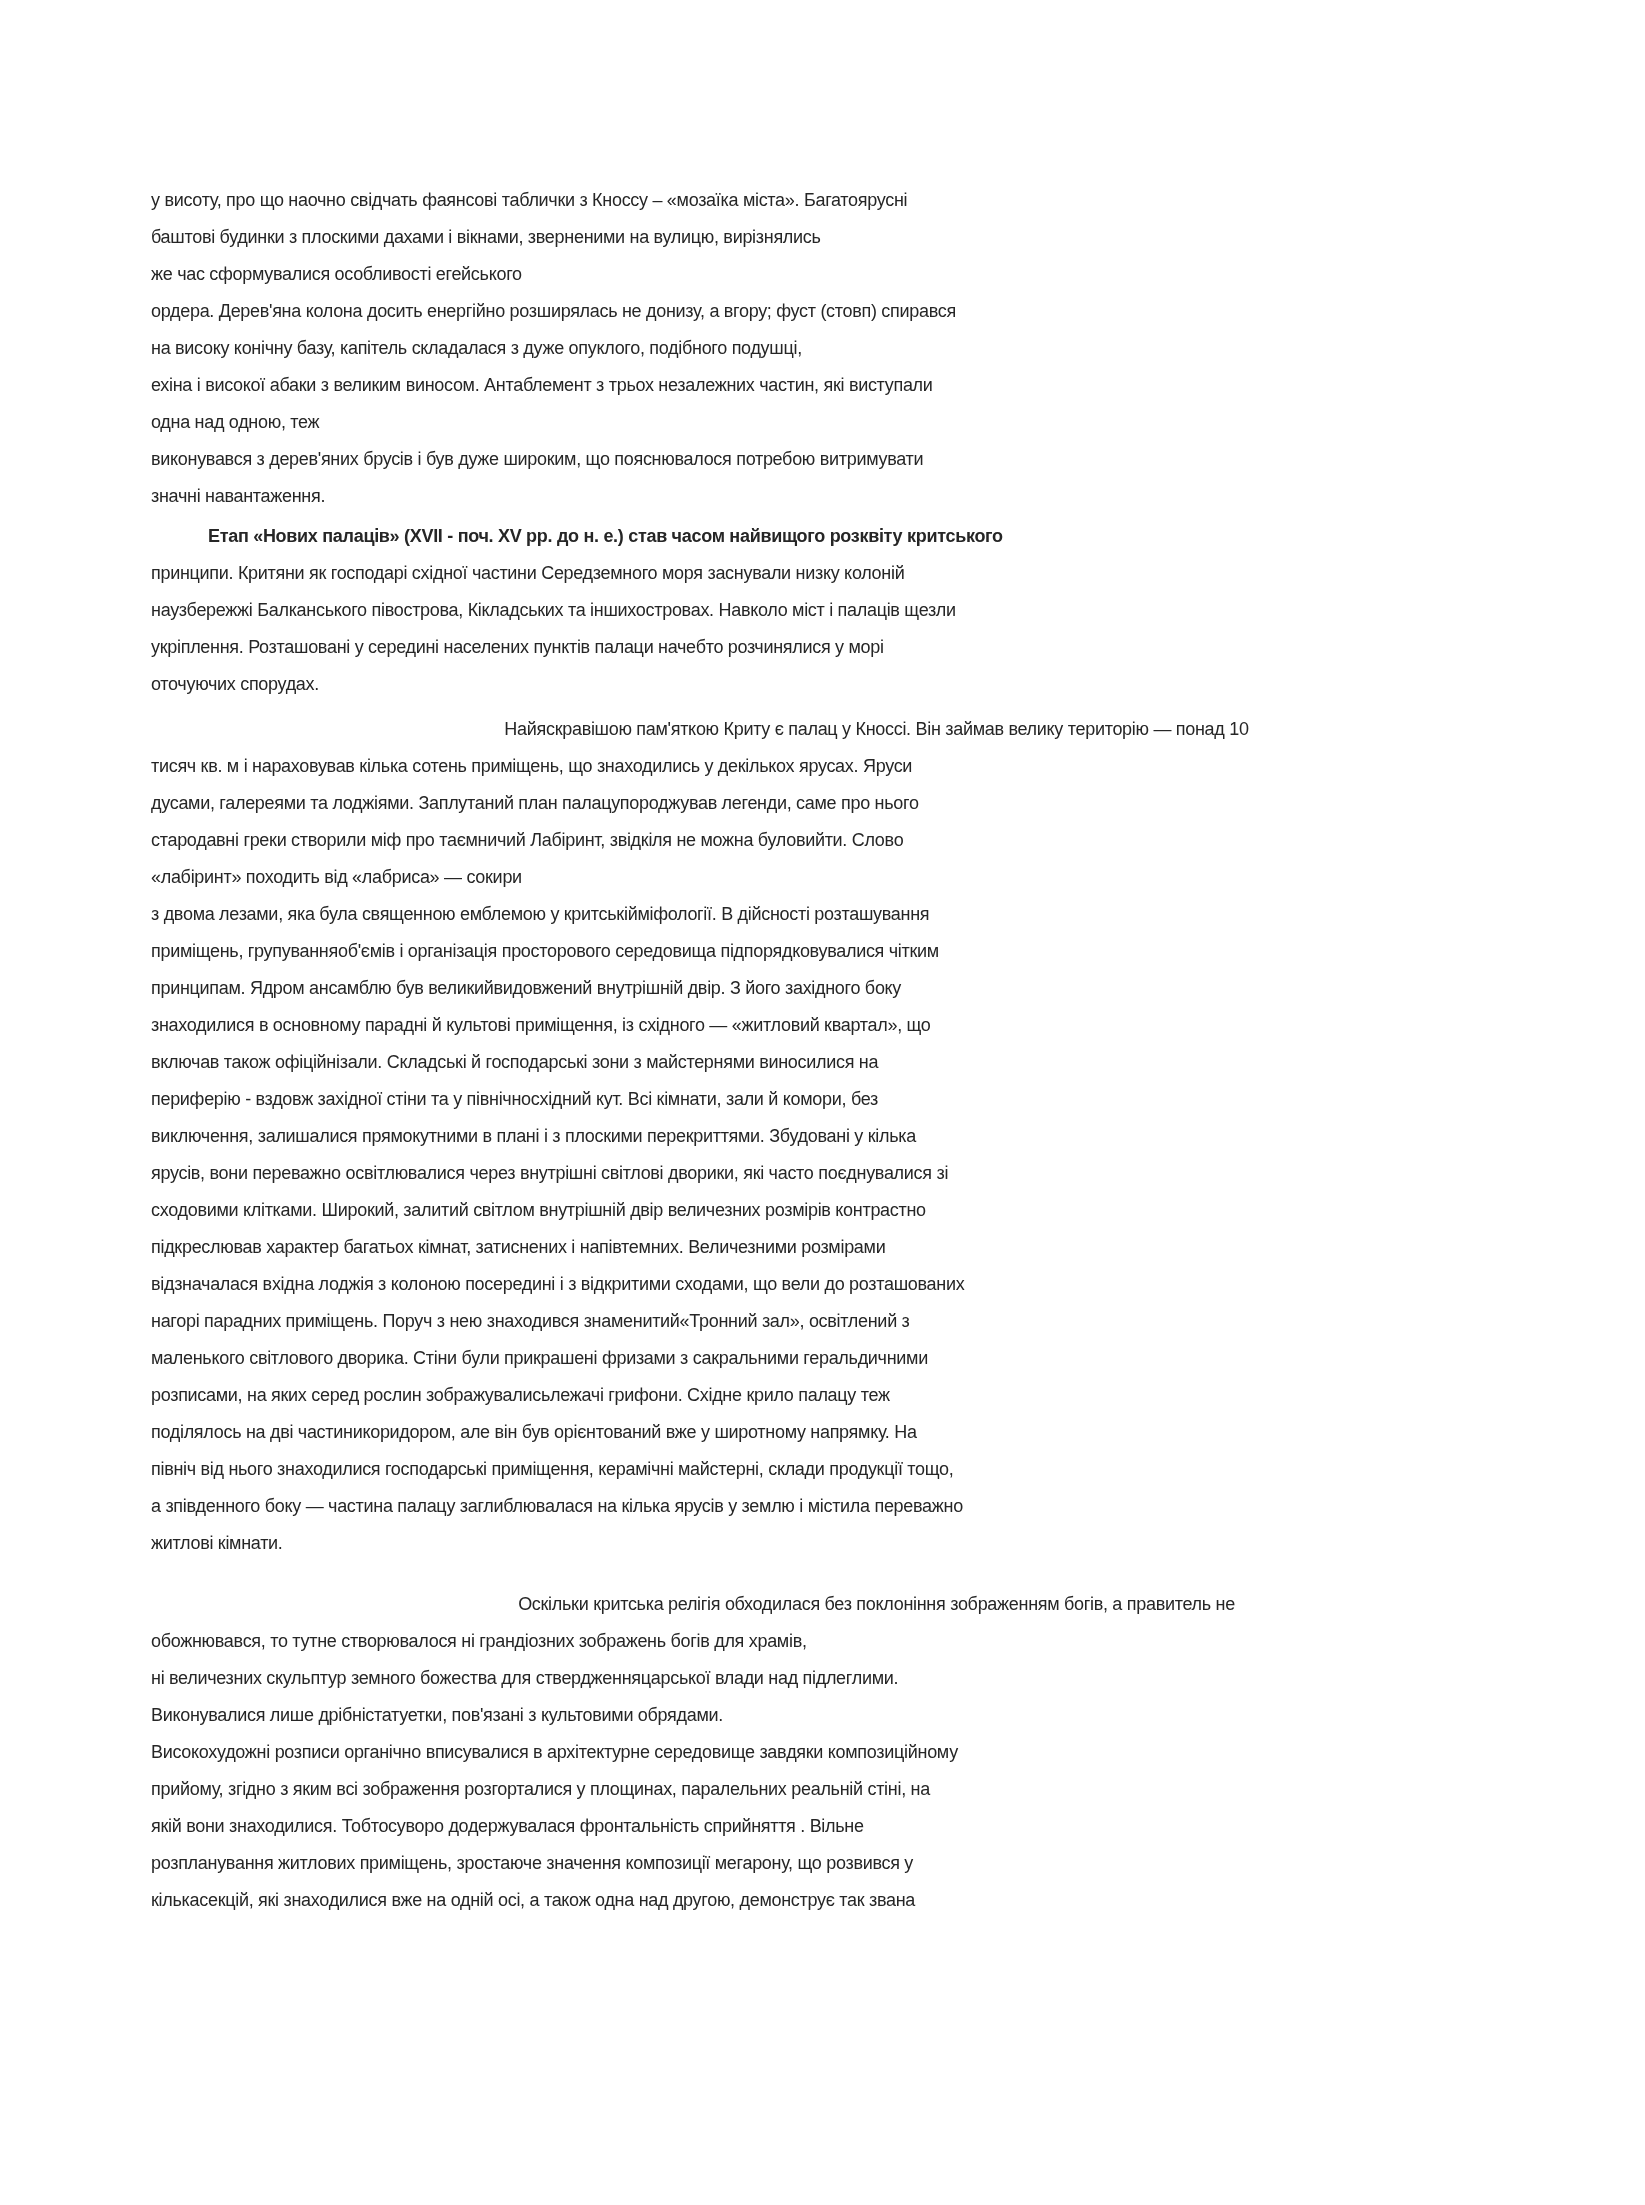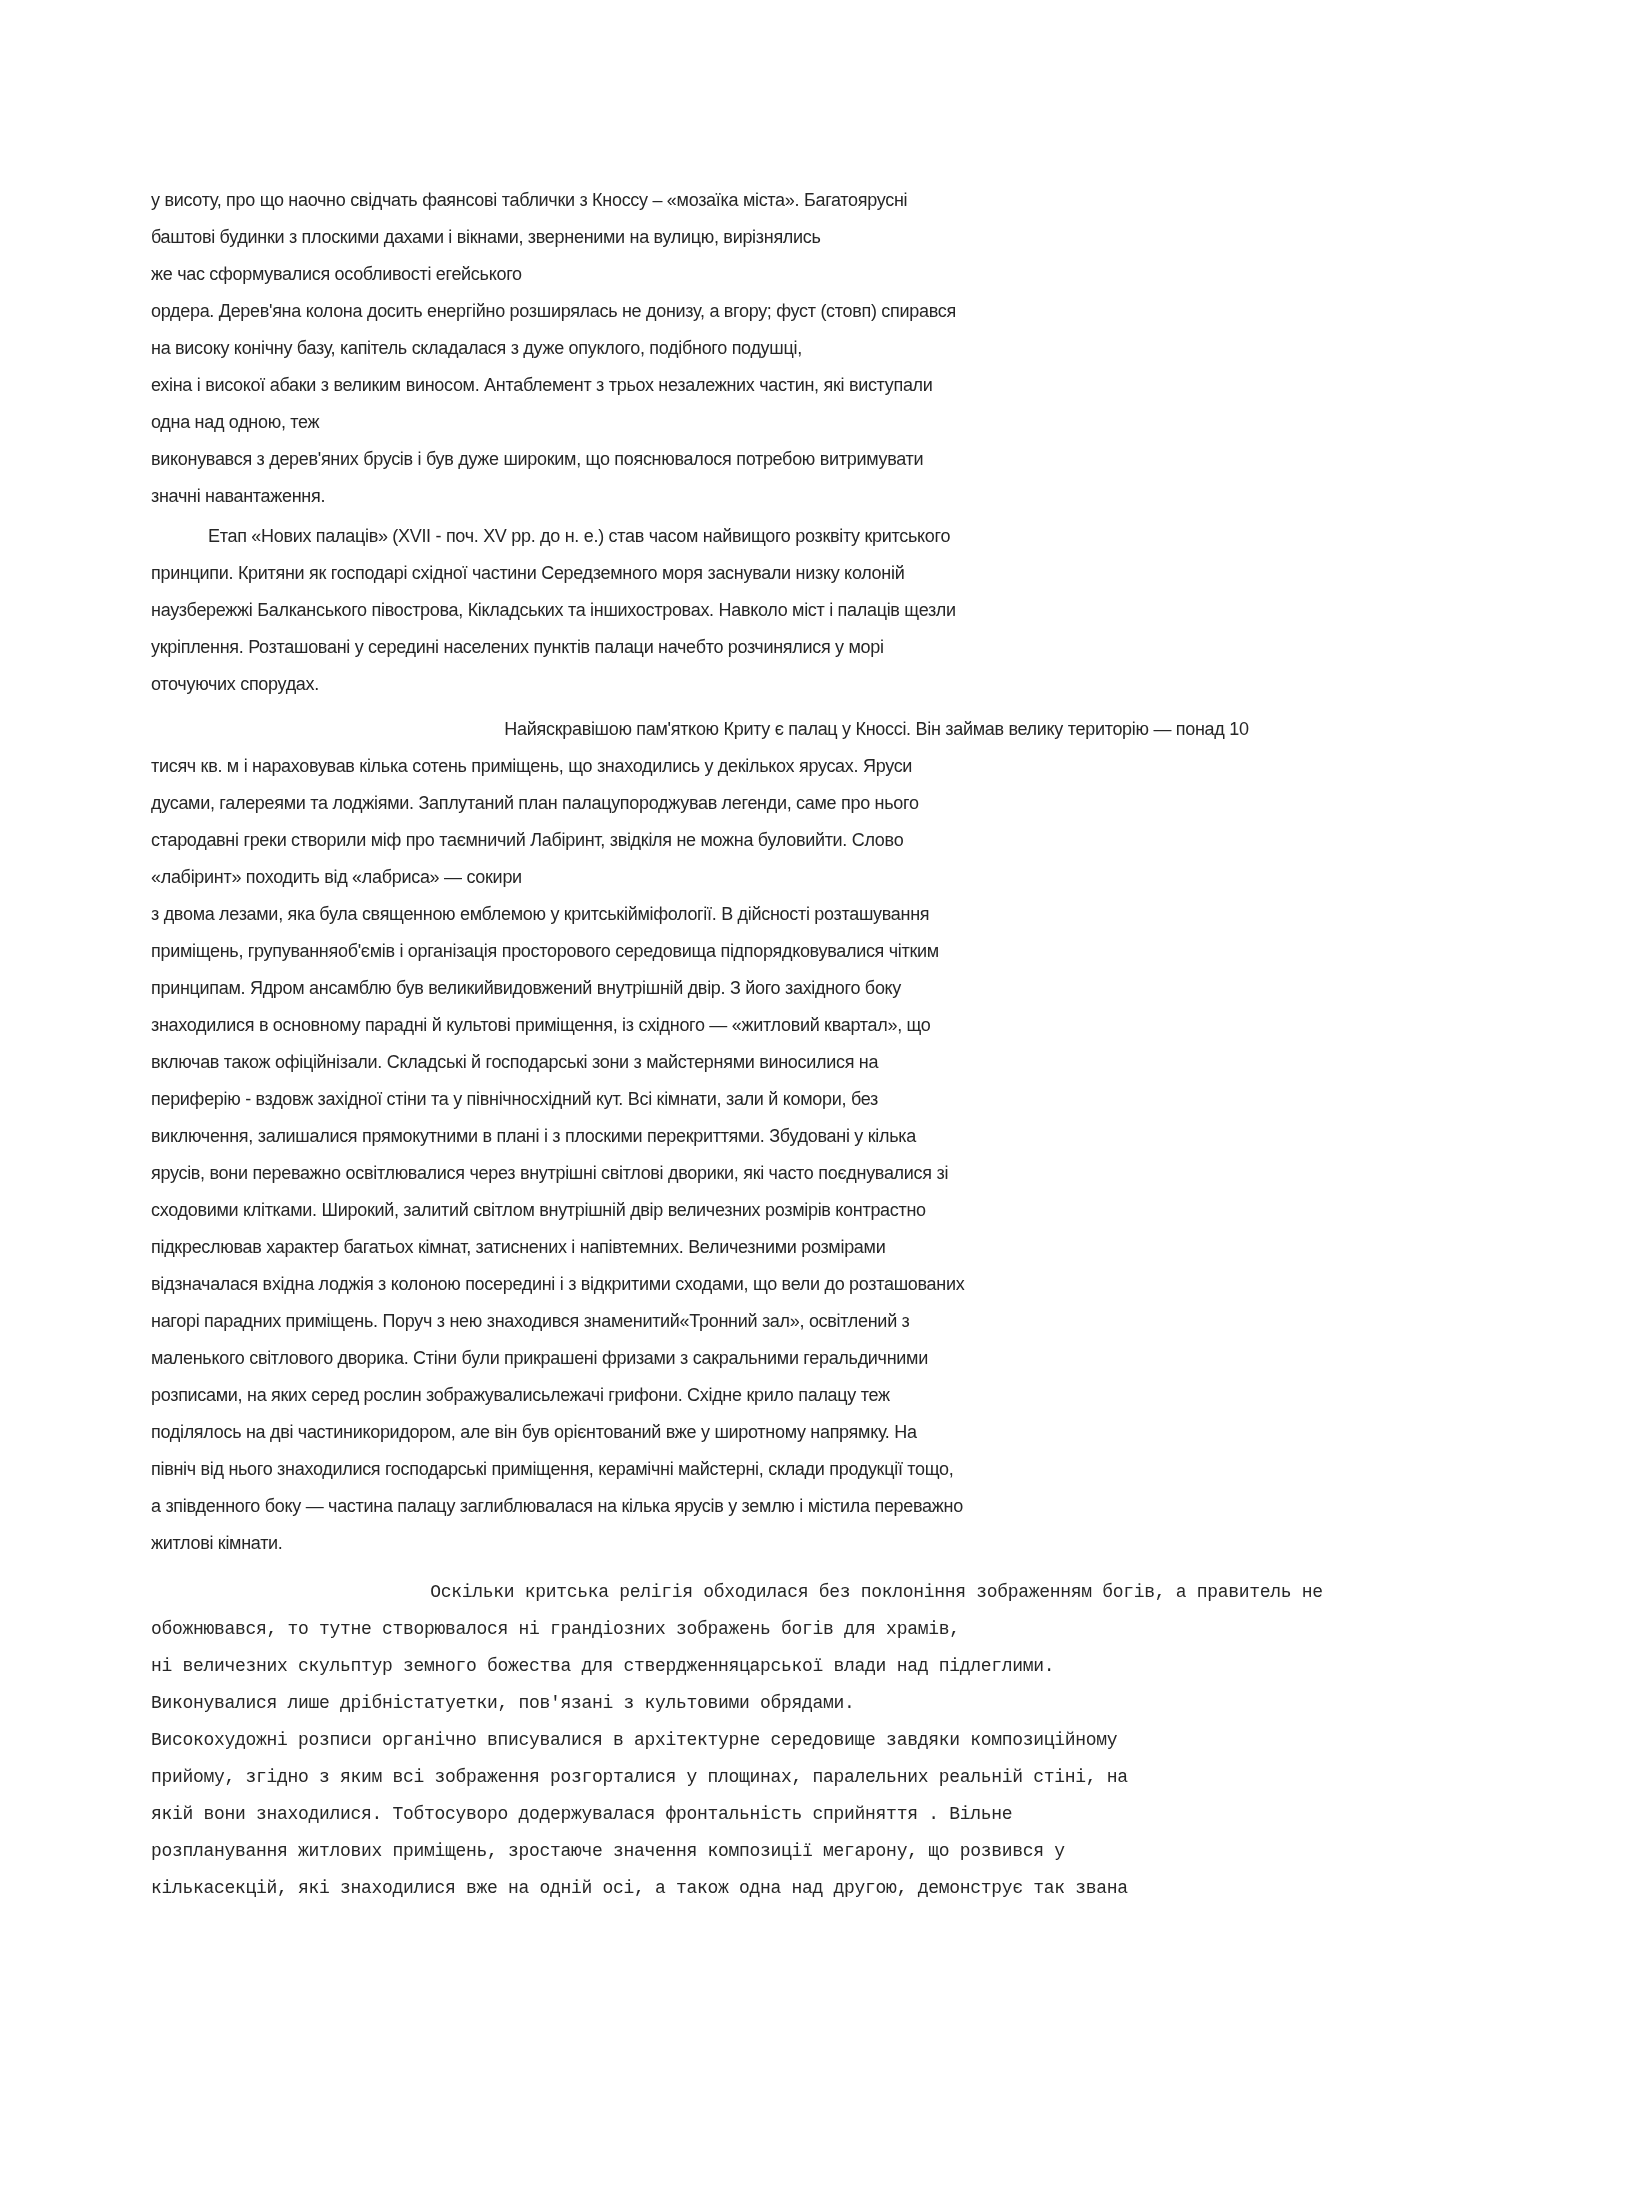--- a/index.html
+++ b/index.html
@@ -8,25 +8,25 @@
     position: absolute; left: 0; top: 0; width: 1646px; height: 2205px;
     background: #ffffff;
   }
   .text-block {
     position: absolute; left: 151px; top: 182px; width: 1377px;
     font-family: "Liberation Sans", sans-serif;
     font-size: 18px; color: #262626;
     letter-spacing: -0.3px;
   }
   .line { height: 37px; line-height: 37px; white-space: pre; }
-  .indent1 { padding-left: 57px; }
+  .indent1 { padding-left: 57px; font-weight: bold; }
   .indent2 { padding-left: 74px; text-align: center; }
   .gap-s { margin-top: 2.6px; }
   .gap-m { margin-top: 8.6px; }
-  .gap-l { margin-top: 12px; font-family: Liberation Mono, monospace; }
+  .gap-l { margin-top: 24px; }
 </style>
 </head>
 <body>
 
 <div class="page">
   <div class="text-block">
 
     <div>
       <div class="line">у висоту, про що наочно свідчать фаянсові таблички з Кноссу – «мозаїка міста». Багатоярусні</div>
       <div class="line">баштові будинки з плоскими дахами і вікнами, зверненими на вулицю, вирізнялись</div>

